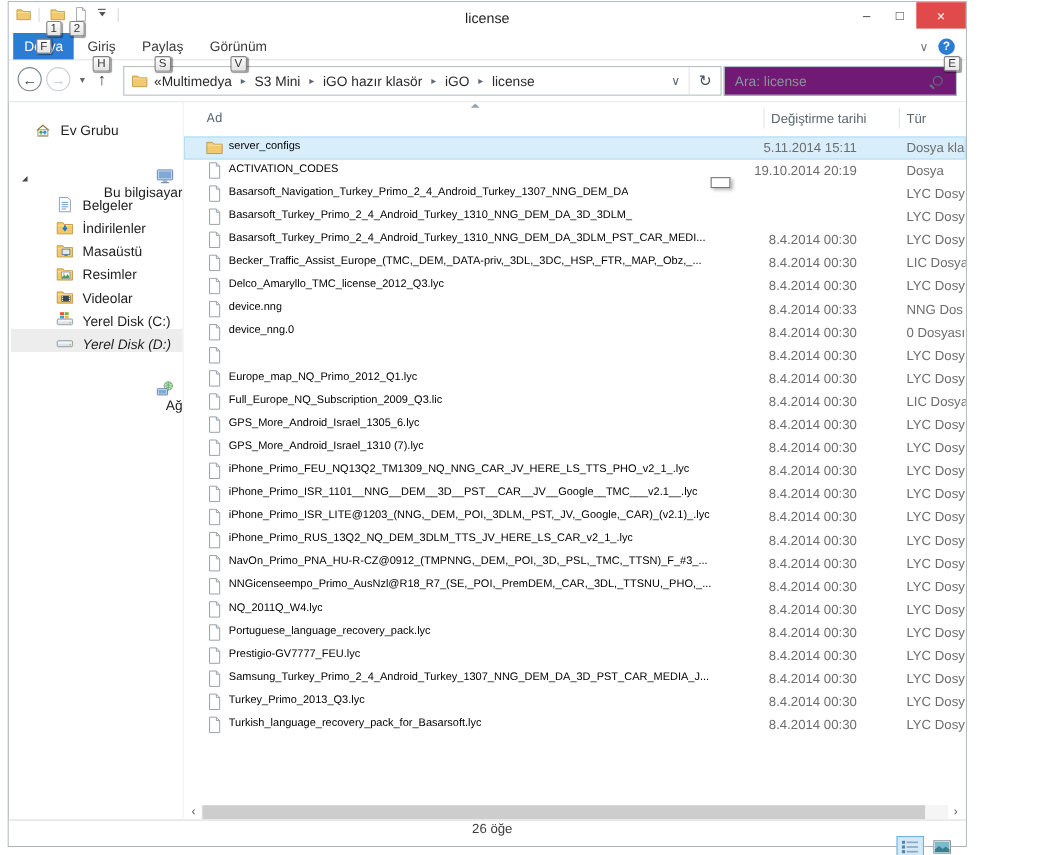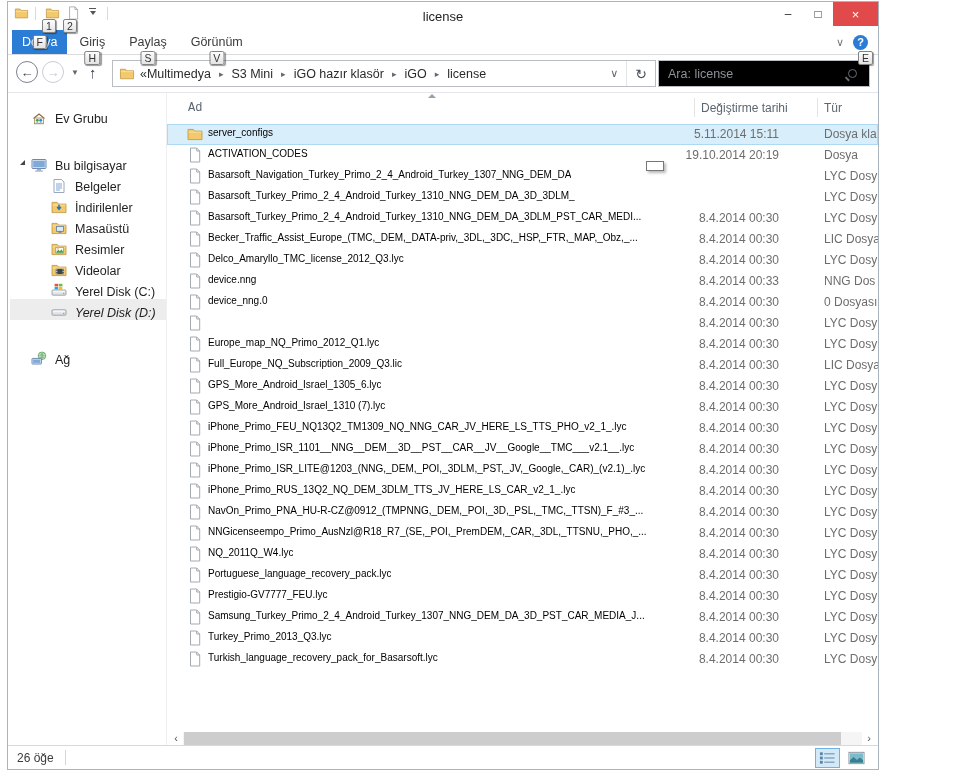--- a/index.html
+++ b/index.html
@@ -64,35 +64,35 @@
   .crumbs { display:flex; align-items:center; font-size:12.5px; color:#2b2b2b; white-space:nowrap; }
   .crumb { display:flex; align-items:center; }
   .crumb-sep { color:#5f6a75; font-size:9px; margin:0 8px; }
   .crumb-sep:empty { margin:0; }
   .addr-right { margin-left:auto; display:flex; align-items:center; height:100%; }
   .addr-chevron { color:#5a6470; font-size:11px; padding:0 8px; }
   .addr-sep { width:1px; height:100%; background:#e3e6e9; }
   .refresh-btn { padding:0 8px; color:#454f5a; font-size:14px; }
 
   .searchbox { position:absolute; left:650px; top:5px; width:212px; height:27px;
-    border:1px solid #b9bec4; background:#000000; display:flex; align-items:center; }
+    border:1px solid #b9bec4; background:#701a75; display:flex; align-items:center; }
   .search-text { margin-left:9px; font-size:12.5px; color:#8b9299; }
   .mag { width:9px; height:9px; border:1.5px solid #647078; border-radius:50%;
     position:relative; margin-left:auto; margin-right:12px; }
   .mag::after { content:""; position:absolute; width:5px; height:1.5px; background:#647078;
     transform:rotate(45deg); left:-4px; bottom:-2px; }
 
   
   .main { position:absolute; top:91px; left:0; right:0; bottom:24px; display:flex; }
 
   .sidebar { width:158px; padding-top:12px; font-size:12.5px; color:#1f1f1f; flex:none; }
   .sb-item { height:21px; display:flex; align-items:flex-end; position:relative;
     padding-left:21px; margin-left:2px; }
   .sb-item.indent { padding-left:41px; }
-  .sb-item.gap { margin-top:26px; }
+  .sb-item.gap { margin-top:26px;flex-direction:column; }
   .sb-item.selected { background:#ededed;font-style:italic; }
   .expander { display:none; }
   .sb-item.expanded .expander { display:block; position:absolute; left:10px; top:8px;
     width:0; height:0; border-right:5px solid #444; border-top:5px solid transparent; }
   .sb-icon { width:17px; height:16px; margin-right:7px; flex:none; }
   .sb-icon svg { width:16px; height:16px; display:block; }
 
   .pane { flex:1; position:relative; border-left:1px solid #f0f0f0; overflow:hidden; background:#fff; }
   .col-headers { position:relative; height:28px; font-size:12px; color:#5b6670; }
   .hdr-ad   { position:absolute; left:21px;  top:8px;font-family:Liberation Mono, monospace; }
@@ -124,21 +124,21 @@
     display:flex; align-items:center; background:#fff; }
   .hs-arrow { width:14px; height:14px; display:flex; align-items:center; justify-content:center;
     font-size:11px; color:#555; flex:none; }
   .hs-track { flex:1; height:13px; position:relative; background:#f5f5f5; }
   .hs-thumb { position:absolute; left:1px; top:0; height:13px; width:calc(100% - 22px);
     background:#cdcdcd; }
 
   
   .statusbar { position:absolute; left:0; right:0; bottom:0; height:24px;
     border-top:1px solid #d9d9d9; display:flex; align-items:center;
-    font-size:12px; color:#3c3c3c; background:#fff; }
+    font-size:12px; color:#3c3c3c; background:#fff;flex-direction:column; }
   .status-count { margin-left:9px; }
   .status-sep { width:1px; height:15px; background:#d6d6d6; margin-left:11px; }
   .view-buttons { margin-left:auto; margin-right:9px; display:flex; gap:4px; }
   .vbtn { width:25px; height:20px; display:flex; align-items:center; justify-content:center;
     border:1px solid transparent; }
   .vbtn.selected { background:#d3e9f8; border-color:#70b2e2; }
   .vbtn svg { width:17px; height:14px; display:block; }
 </style>
 </head>
 <body>

